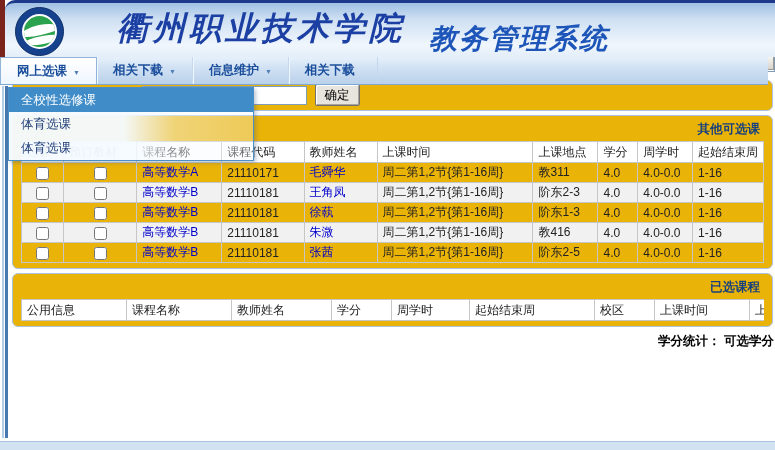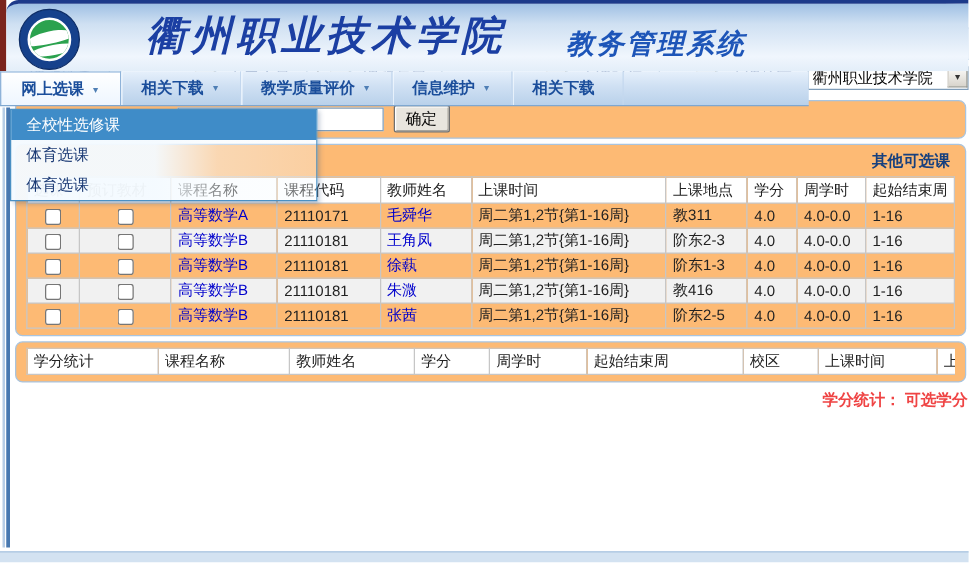--- a/index.html
+++ b/index.html
@@ -35,27 +35,27 @@
   .school-name{
     position:absolute;left:112px;top:4px;font-family:"DejaVu Serif","Liberation Serif",serif;
     font-weight:bold;font-style:italic;font-size:32px;letter-spacing:4px;color:#1b3fa3;
     white-space:nowrap;
   }
   .school-en{
     position:absolute;left:66px;top:39px;font-size:10.5px;font-weight:bold;
     letter-spacing:0.6px;color:#1b50b0;white-space:nowrap;
   }
   .system-name{
-    position:absolute;left:448px;top:17px;font-weight:bold;font-style:italic;
-    font-size:22px;letter-spacing:2px;color:#1d55b8;white-space:nowrap;
+    position:absolute;left:424px;top:17px;font-weight:bold;font-style:italic;
+    font-size:28px;letter-spacing:2px;color:#1d55b8;white-space:nowrap;
   }
 
   
   .nav{
-    position:absolute;left:0;top:57px;width:647px;height:28px;display:flex;
+    position:absolute;left:0;top:57px;width:768px;height:28px;display:flex;
     background:linear-gradient(180deg,#e6f0fb 0%,#cfe0f3 45%,#b9d1ea 100%);
     border-bottom:1px solid #7fa7d0;overflow:hidden;
   }
   .nav-item{
     display:flex;align-items:center;justify-content:center;gap:6px;
     padding:0 16px;white-space:nowrap;border-right:1px solid #c3d7ee;
     box-shadow:inset 1px 0 0 #f2f8ff;cursor:default;
   }
   .nav-item .nav-label{font-size:12.5px;font-weight:bold;color:#1b4e9b;}
   .nav-arrow{font-size:7px;color:#4f7fb5;margin-top:2px;}
@@ -98,21 +98,21 @@
     background:linear-gradient(180deg,#f7f6f3,#d8d4cc);
     border:1px solid #9a9a92;border-left-color:#cfcbc3;
     font-size:7px;color:#333;margin-left:2px;
   }
   .sel.w90{width:92px;} .sel.w40{width:38px;} .sel.w105{width:108px;}
   .sel.w50{width:50px;} .sel.w132{width:138px;}
 
   
   .panel{
     margin:4px 2px 0 12px;border:1px solid #a9c4de;border-radius:6px;
-    background:#fdba74;padding:4px 8px 5px;
+    background:#eab308;padding:4px 8px 5px;
   }
   .query-panel{height:31px;display:flex;align-items:center;font-size:12.5px;color:#1d3b78;}
   .query-panel .qlabel{margin-left:4px;}
   .query-input{
     width:165px;height:19px;border:1px solid #7f9db9;margin-left:4px;
     font-size:12px;padding:0 3px;outline:none;
   }
   .btn3d{
     margin-left:8px;height:22px;padding:0 9px;font-size:12.5px;color:#000;
     background:#e8e5de;border:1px solid #707070;border-radius:2px;
@@ -145,21 +145,21 @@
   .sel-table th:nth-child(2){width:105px;}
   .sel-table th:nth-child(3){width:100px;}
   .sel-table th:nth-child(4){width:60px;}
   .sel-table th:nth-child(5){width:78px;}
   .sel-table th:nth-child(6){width:125px;}
   .sel-table th:nth-child(7){width:60px;}
   .sel-table th:nth-child(8){width:95px;}
 
   .summary-row{
     margin:6px 0 0 12px;text-align:right;font-weight:bold;font-size:12.5px;
-    color:#ef4444;padding-right:1px;white-space:nowrap;
+    color:#000000;padding-right:1px;white-space:nowrap;
   }
 
   .bottom-strip{
     position:absolute;left:0;bottom:0;width:775px;height:9px;
     background:#d3e2f1;border-top:1px solid #a9c3e0;
   }
 
   
   .menu{
     position:absolute;left:8px;top:87px;width:246px;z-index:30;
@@ -190,24 +190,20 @@
     <div class="nav-item active">
       <span class="nav-label">网上选课</span>
       <span class="nav-arrow">▼</span>
     </div>
 
     <div class="nav-item">
       <span class="nav-label">相关下载</span>
       <span class="nav-arrow">▼</span>
     </div>
 
-    <div class="nav-item">
-      <span class="nav-label">教学质量评价</span>
-      <span class="nav-arrow">▼</span>
-    </div>
 
     <div class="nav-item">
       <span class="nav-label">信息维护</span>
       <span class="nav-arrow">▼</span>
     </div>
 
 
 
 
     <div class="nav-item">
@@ -367,26 +363,27 @@
           <td>4.0</td>
           <td>4.0-0.0</td>
           <td>1-16</td>
         </tr>
 
     </tbody>
   </table>
 </div>
 
 <div class="panel">
+  <div class="sec-title">已选课程</div>
   <div class="sel-table-wrap">
     <table class="sel-table">
       <thead>
         <tr>
 
-            <th>学分统计</th>
+            <th>公用信息</th>
 
             <th>课程名称</th>
 
             <th>教师姓名</th>
 
             <th>学分</th>
 
             <th>周学时</th>
 
             <th>起始结束周</th>

